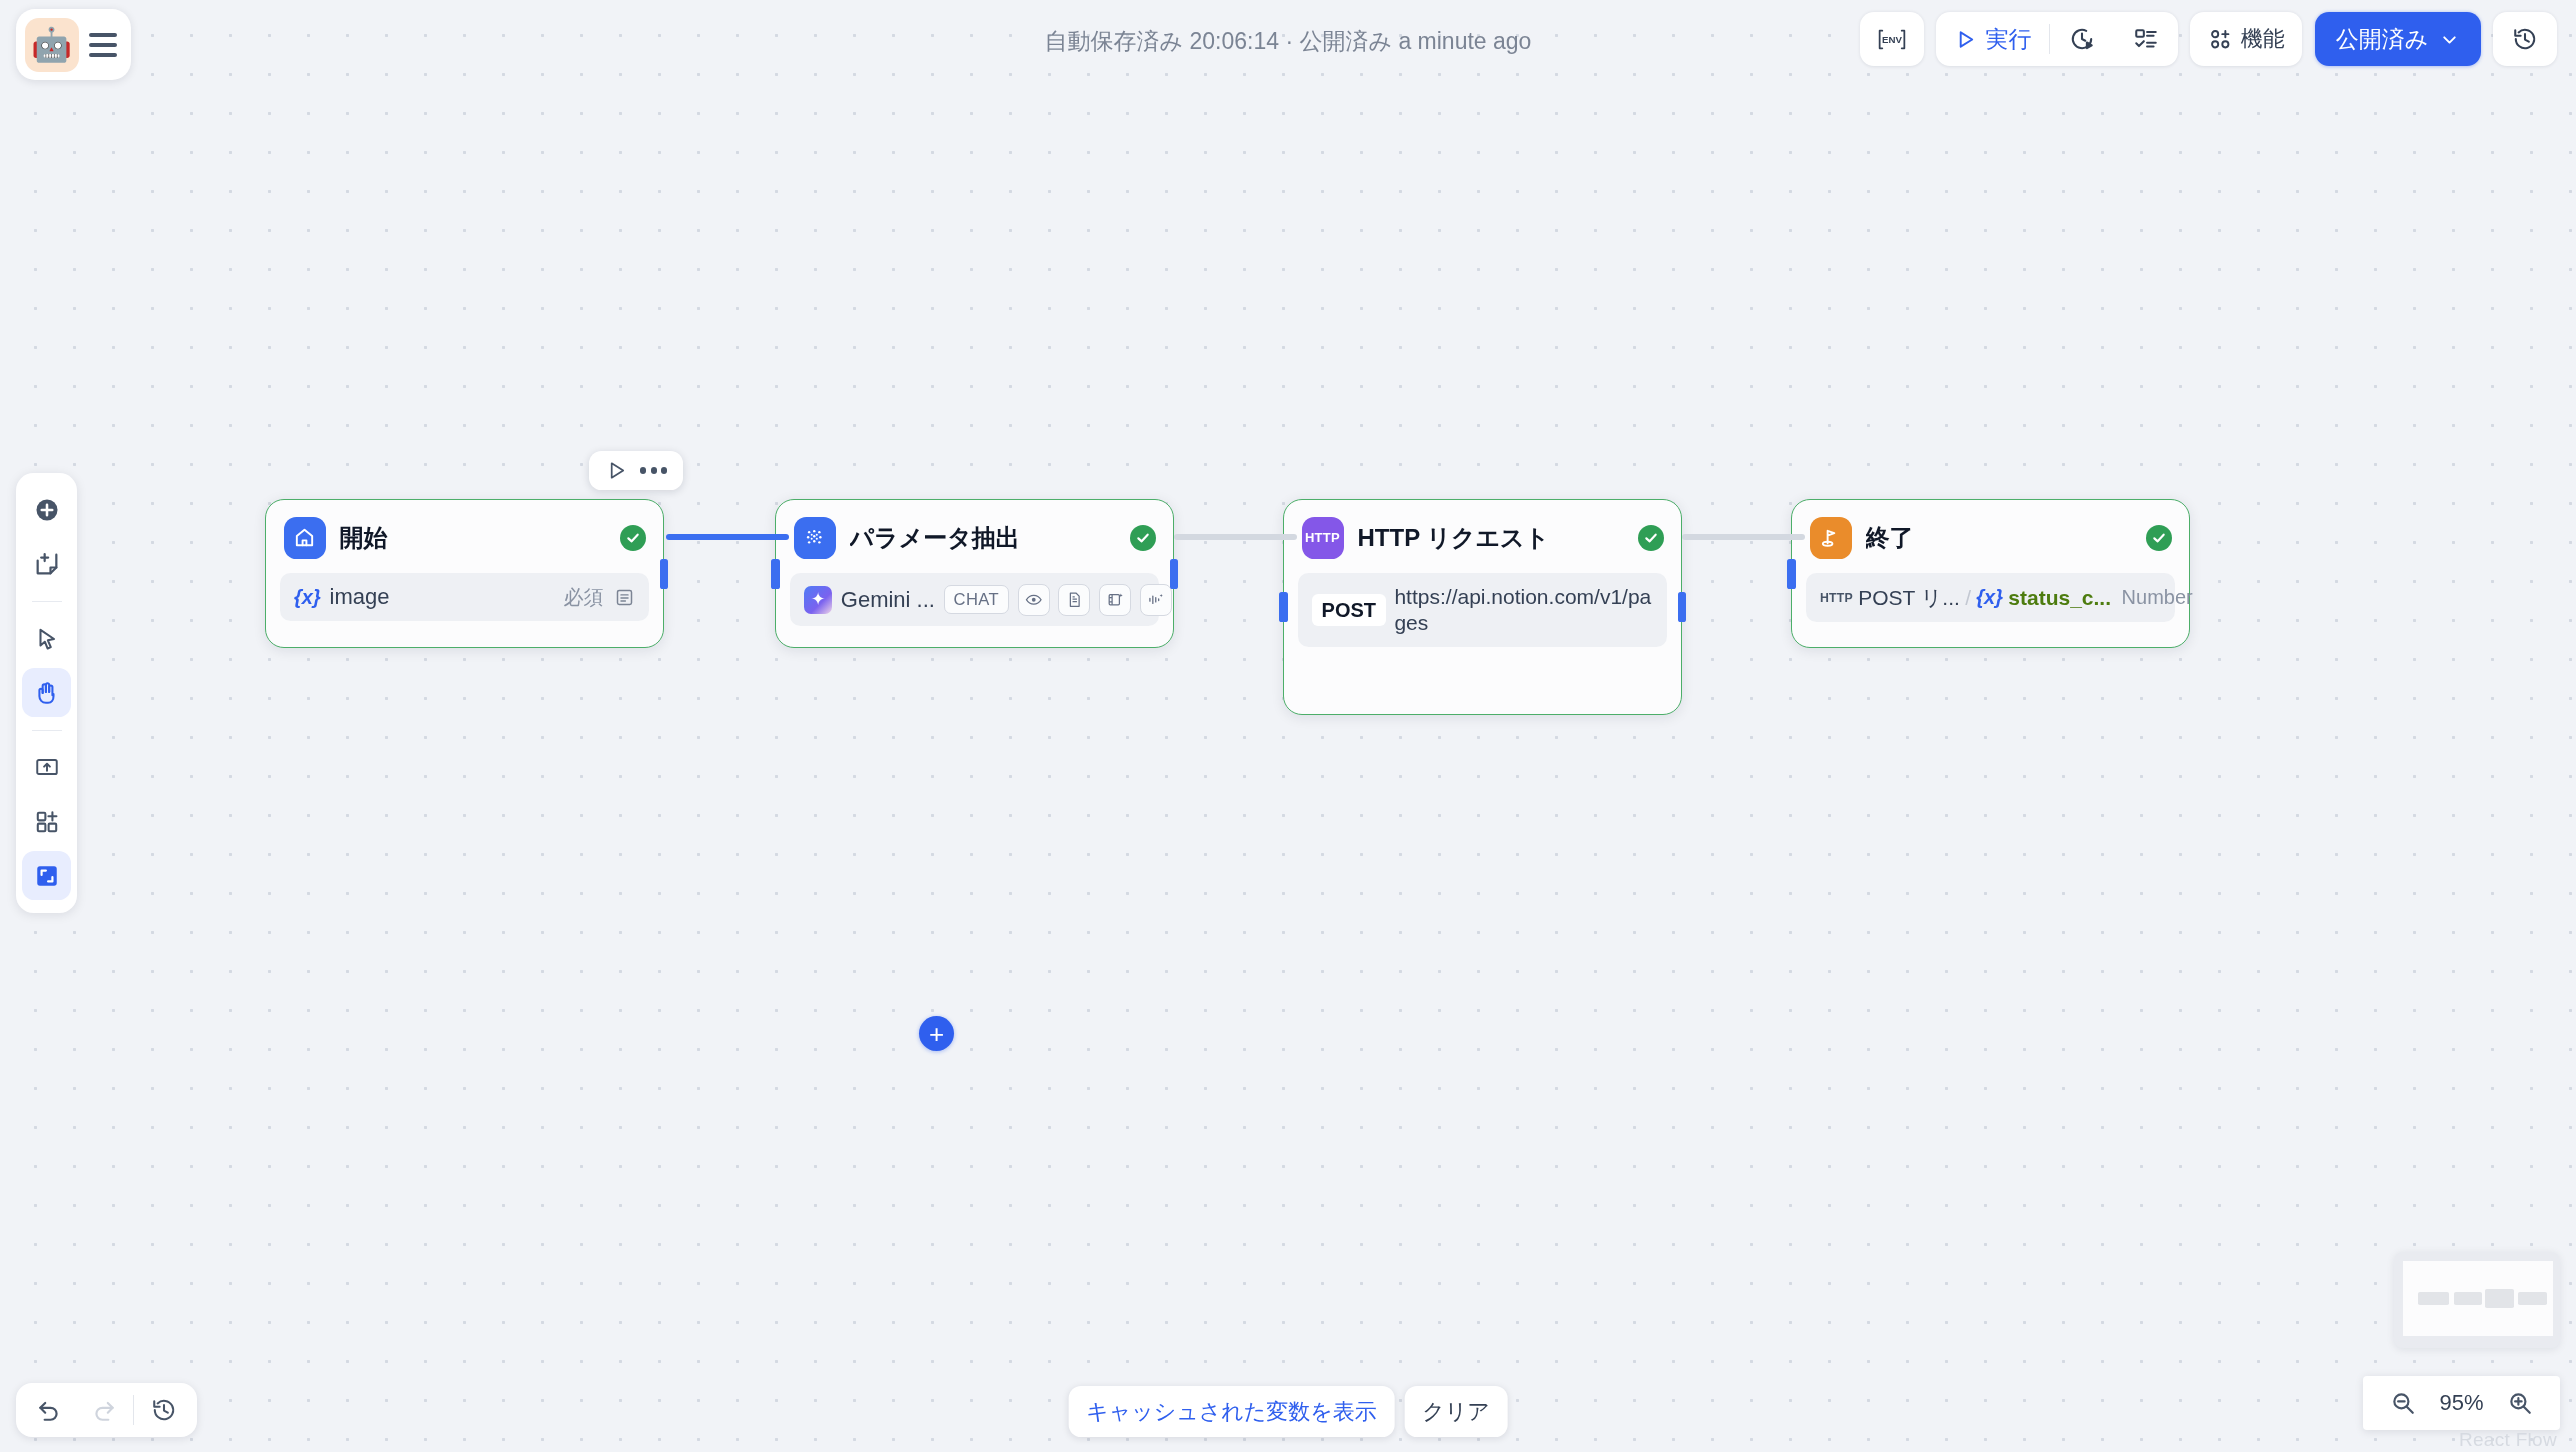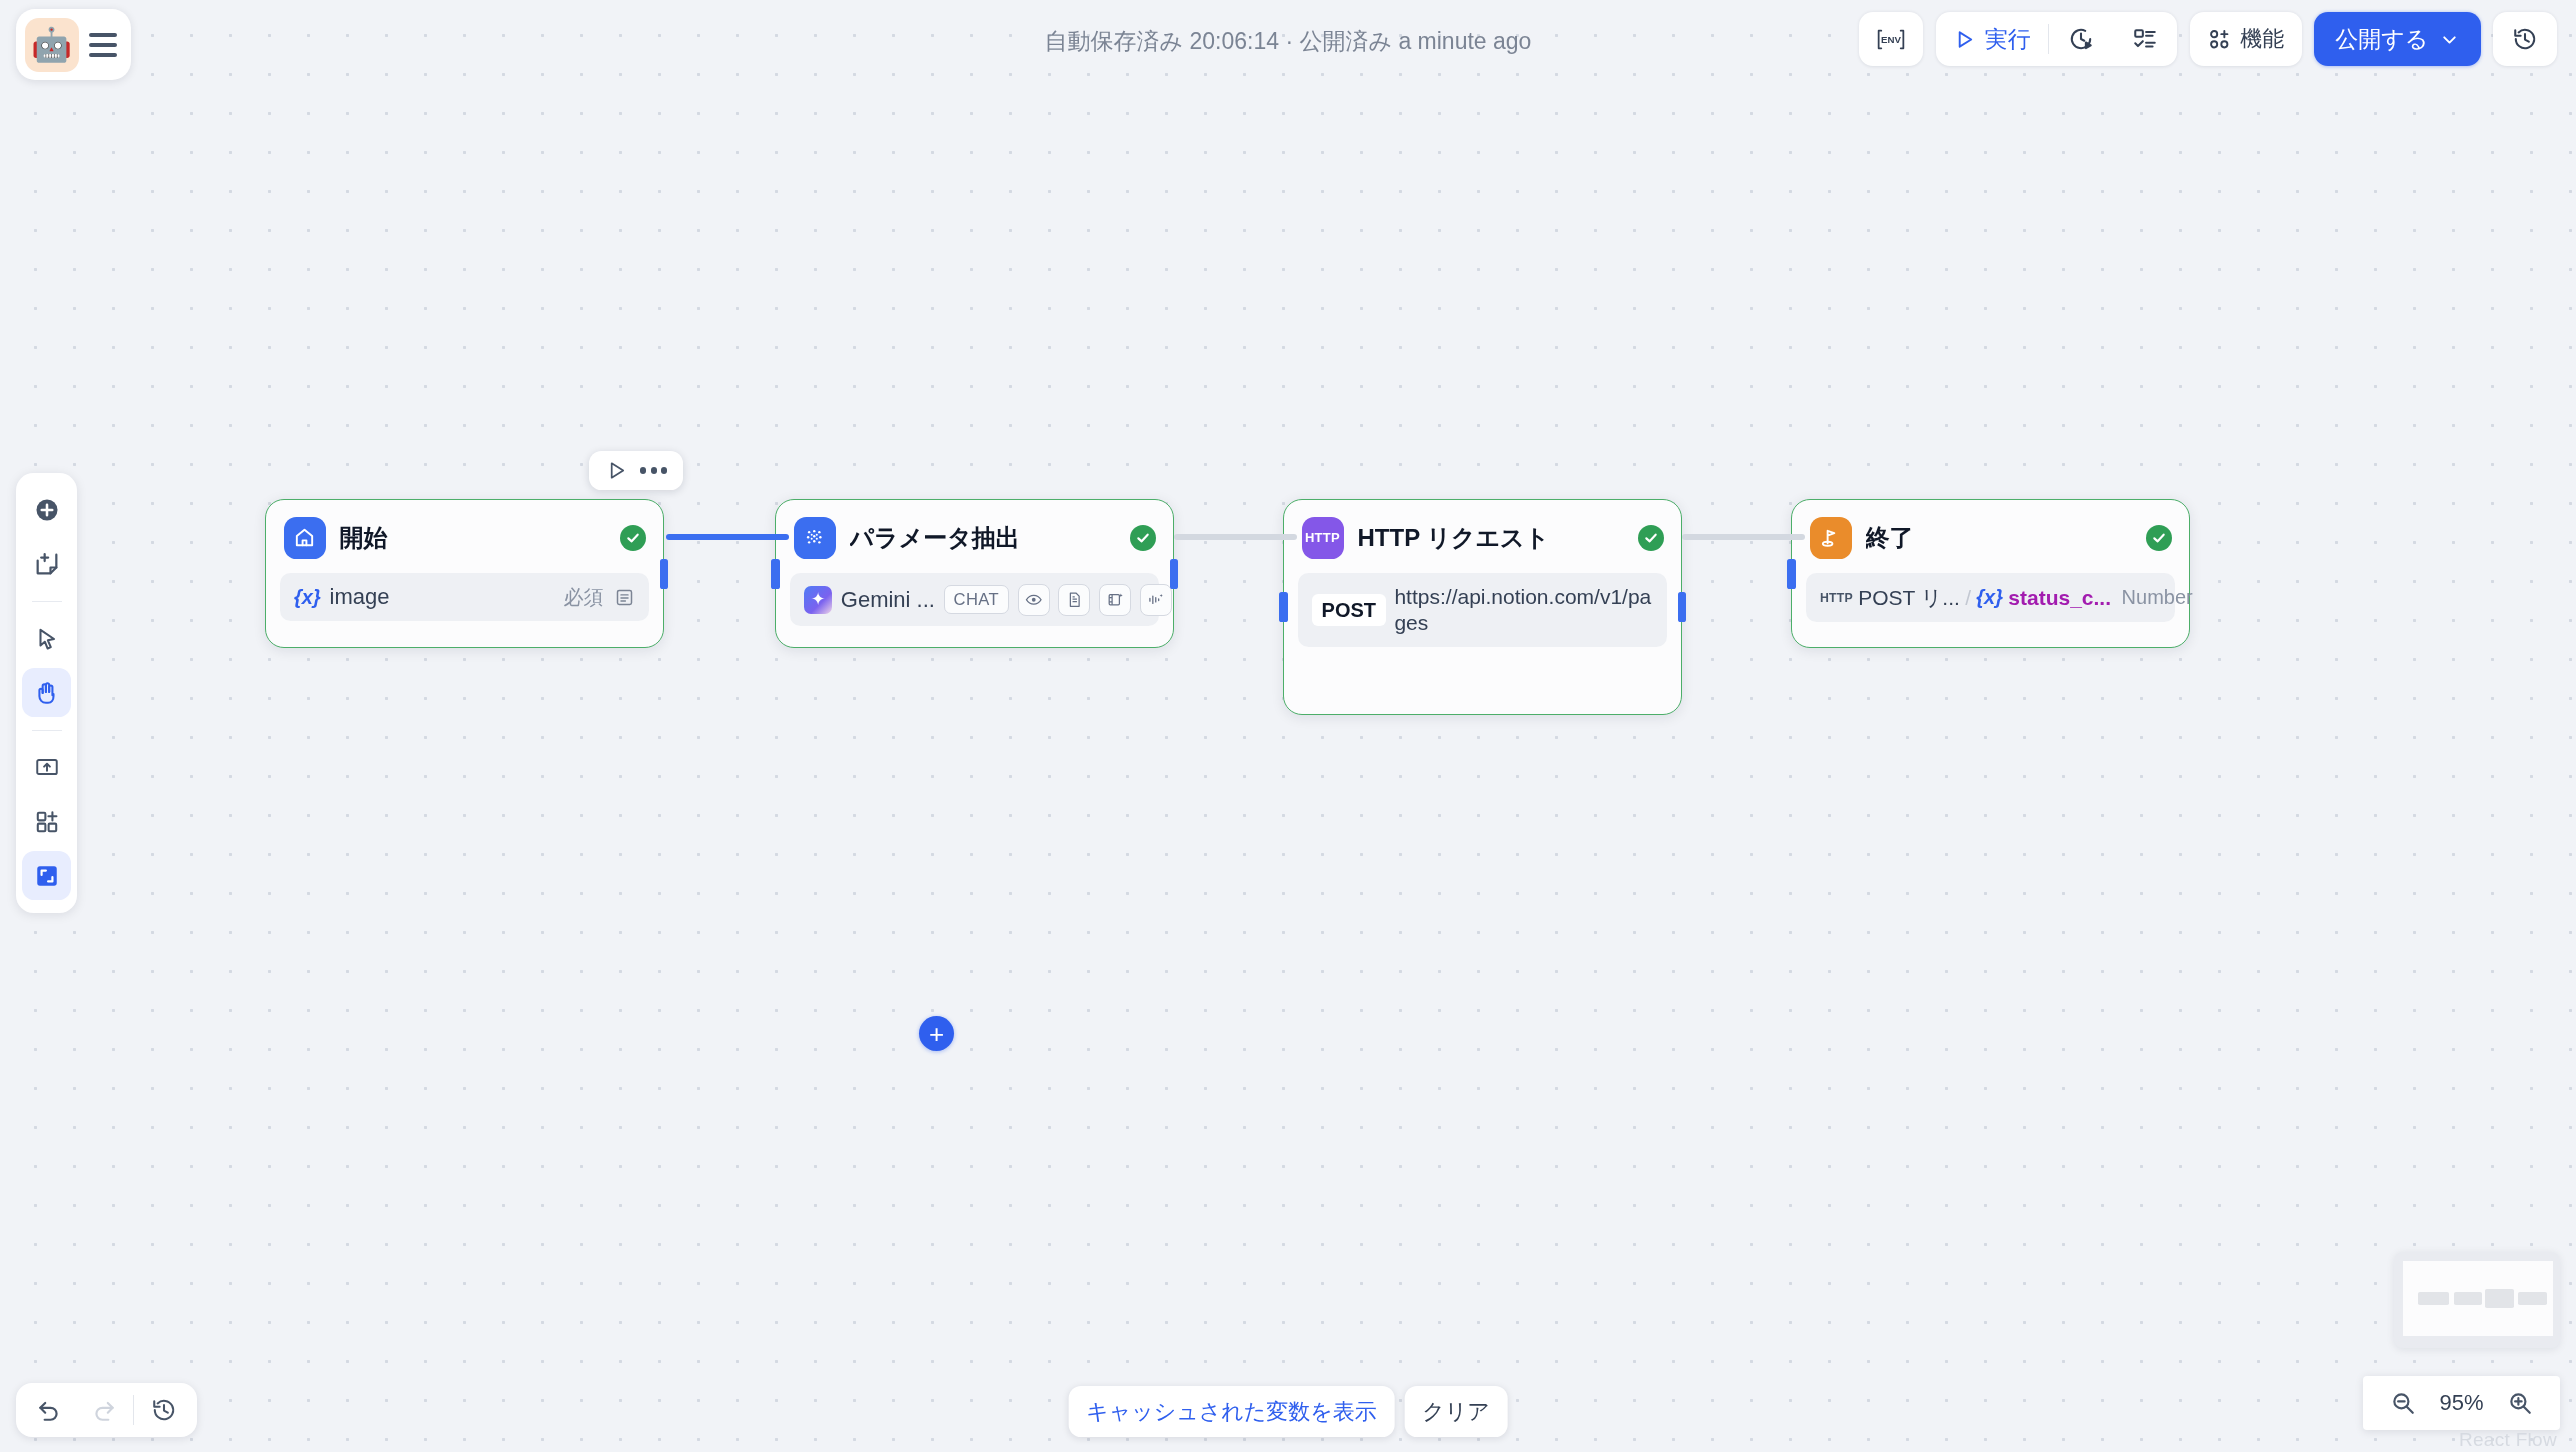--- a/index.html
+++ b/index.html
@@ -141,21 +141,21 @@
     font-size: 20px; font-weight: 700; color: #101828;
   }
   .url-text { font-size: 21px; color: #344054; line-height: 1.25; word-break: break-all; }
   .retry-row {
     margin-top: 10.5px; background: #eef0f4; border-radius: 10.5px;
     padding: 10.5px 14px; font-size: 21px; color: #7b8494;
   }
   .end-chip { font-size: 21px; color: #344054; white-space: nowrap; display: flex; align-items: center; gap: 5.3px; }
   .httpmini { font-size: 12.3px; font-weight: 700; color: #475467; letter-spacing: 0.2px; }
   .slash { color: #c3c8d2; }
-  .blue-var { color: #a21caf; font-weight: 600; }
+  .blue-var { color: #4d7c0f; font-weight: 600; }
 
   
   .handle {
     position: absolute; width: 8.8px; height: 30px; border-radius: 2.6px;
     background: #3b6ef0; top: 50%; margin-top: -15px; z-index: 4;
   }
   .handle.left { left: -5.3px; }
   .handle.right { right: -5.3px; }
   .edge { position: absolute; height: 6.1px; border-radius: 3.5px; z-index: 1; }
   .edge.gray { background: #d3d8e0; }
@@ -431,21 +431,21 @@
             <circle cx="7" cy="7" r="3"></circle>
               <circle cx="7" cy="17" r="3"></circle>
               <circle cx="17" cy="17" r="3"></circle>
             <path d="M17 4v6M14 7h6"></path>
           </svg>
           <span>機能</span>
         </div>
       </div>
 
       <div class="btn-publish">
-        <span>公開する</span>
+        <span>公開済み</span>
         <svg class="ic" width="21" height="21" viewBox="0 0 24 24" fill="none" stroke="#fff" stroke-width="2.2" stroke-linecap="round" stroke-linejoin="round">
             <path d="M6 9.5 L12 15.5 L18 9.5"></path>
           </svg>
       </div>
 
       <div class="pill">
         <div class="pill-btn square">
           <svg class="ic" width="26" height="26" viewBox="0 0 24 24" fill="none" stroke="#344054" stroke-width="1.9" stroke-linecap="round" stroke-linejoin="round">
             <path d="M3.5 12a8.5 8.5 0 1 0 2.6-6.1"></path>
               <path d="M3 4v5h5"></path>

